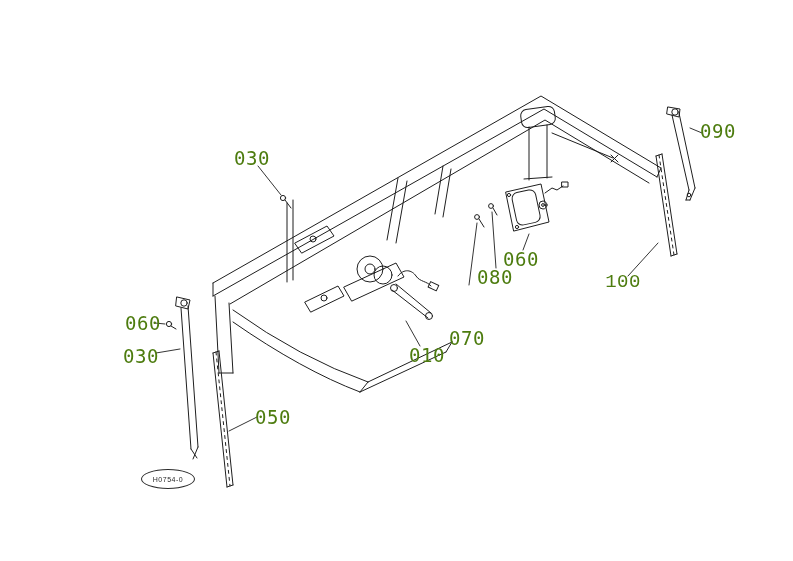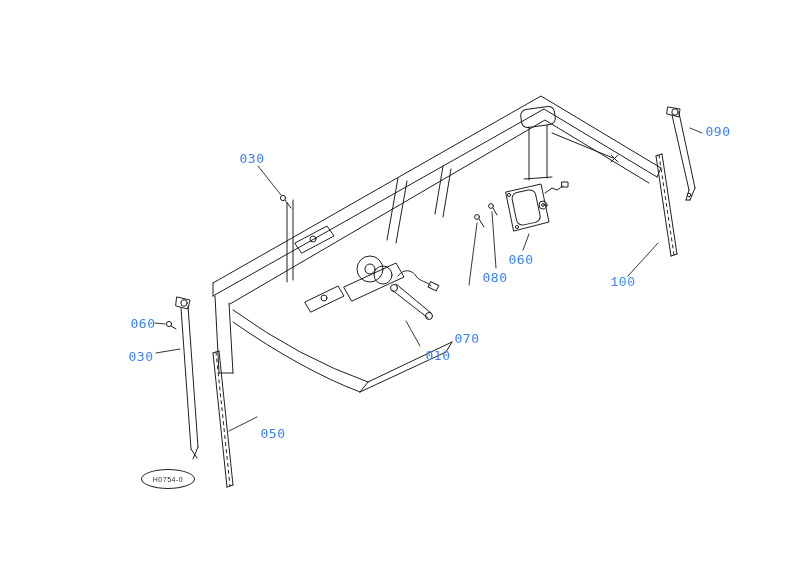--- a/index.html
+++ b/index.html
@@ -16,23 +16,23 @@
     font-family: "DejaVu Sans Mono", "Liberation Mono", monospace;
   }
   .stage svg {
     position: absolute;
     left: 0;
     top: 0;
   }
   .part-label {
     position: absolute;
     transform: translate(-50%, -50%);
-    font-size: 13px;
+    font-size: 19px;
     letter-spacing: 0.5px;
-    color: #3b82f6;
+    color: #4d7c0f;
     white-space: nowrap;
     user-select: none;
   }
   .stamp {
     position: absolute;
     left: 141px;
     top: 469px;
     width: 52px;
     height: 18px;
     border: 1px solid #2a2a2a;
@@ -155,25 +155,25 @@
         <path d="M523,250 L529,234"></path>
         <path d="M469,285 L477,223"></path>
         <path d="M496,268 L492,212"></path>
         <path d="M702,133 L690,128"></path>
         <path d="M628,276 L658,243"></path>
       </g>
 
     </g>
   </svg>
 
-  <span class="part-label" style="left:427px; top:355px;margin-left:11px;">010</span>
+  <span class="part-label" style="left:427px; top:355px;">010</span>
   <span class="part-label" style="left:252px; top:158px;">030</span>
   <span class="part-label" style="left:141px; top:356px;">030</span>
   <span class="part-label" style="left:143px; top:323px;">060</span>
-  <span class="part-label" style="left:273px; top:417px;margin-top:16px;">050</span>
+  <span class="part-label" style="left:273px; top:417px;">050</span>
   <span class="part-label" style="left:521px; top:259px;">060</span>
   <span class="part-label" style="left:467px; top:294px;margin-top:44px;">070</span>
   <span class="part-label" style="left:495px; top:277px;">080</span>
   <span class="part-label" style="left:718px; top:131px;">090</span>
   <span class="part-label" style="left:623px; top:282px;font-family:Liberation Mono, monospace;">100</span>
 
   <div class="stamp">
     <span>H0754-0</span>
   </div>
 

